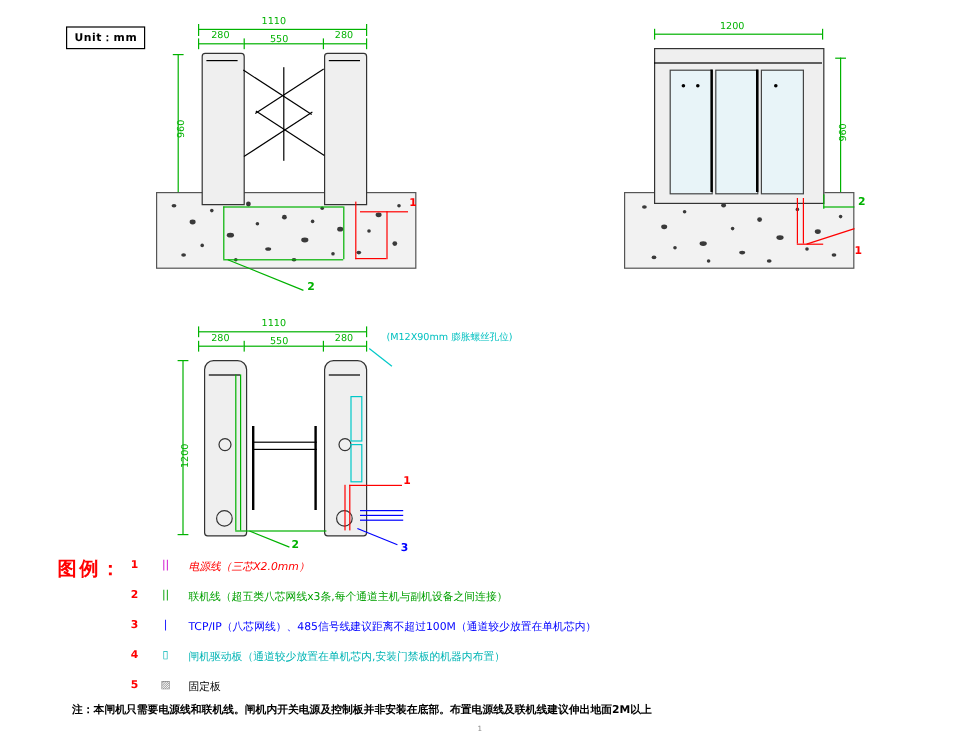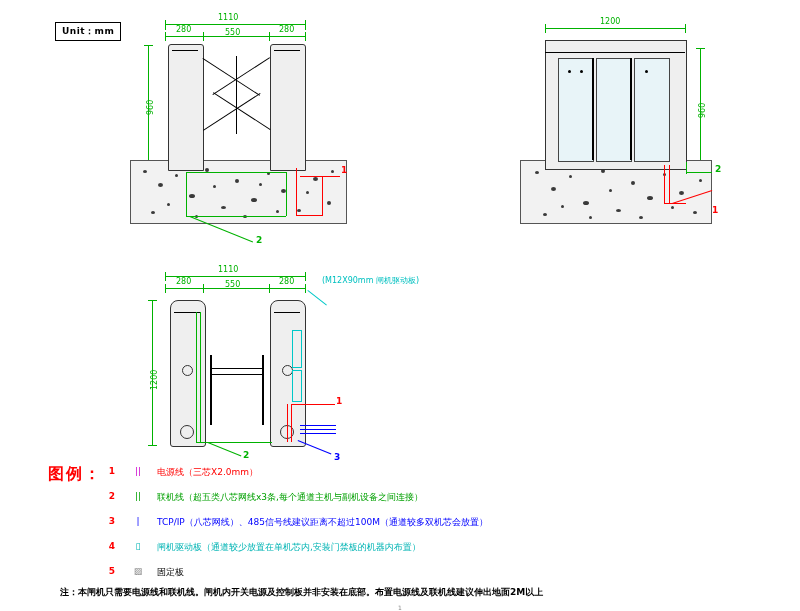--- a/index.html
+++ b/index.html
@@ -48,21 +48,21 @@
 
   
   #legend-title{
     position:absolute;left:48px;top:464px;
     color:#ff0000;font-size:16px;font-weight:bold;letter-spacing:2px;
   }
   .legend-row{position:absolute;left:105px;font-size:9px;height:16px;}
   .legend-num{position:absolute;left:0;width:14px;text-align:center;color:#ff0000;font-weight:bold;font-size:9px;}
   .legend-sym{position:absolute;left:22px;width:22px;text-align:center;font-size:9px;}
   .legend-txt{position:absolute;left:52px;white-space:nowrap;font-size:9px;}
-  .c-red{color:#ff0000;}
+  .c-red{color:#ff0000;font-style:italic;}
   .c-green{color:#00a000;}
   .c-blue{color:#0000ff;}
   .c-cyan{color:#00b4b4;}
   .c-mag{color:#cc00cc;}
   #note{
     position:absolute;left:60px;top:586px;right:10px;
     font-size:9px;line-height:13px;color:#000;font-weight:bold;
   }
   #pagenum{position:absolute;left:398px;top:604px;font-size:6px;color:#888;}
 </style>
@@ -234,21 +234,21 @@
   <div class="kline" style="left:280px;top:425px;width:12px;height:12px;border-radius:50%;background:transparent;border:1px solid #333;"></div>
 
   <div class="kline" style="left:210px;top:355px;width:2px;height:70px;"></div>
   <div class="kline" style="left:262px;top:355px;width:2px;height:70px;"></div>
   <div class="kline" style="left:210px;top:368px;width:54px;height:1px;"></div>
   <div class="kline" style="left:210px;top:374px;width:54px;height:1px;"></div>
 
   <div class="cline" style="left:292px;top:330px;width:8px;height:36px;background:transparent;border:1px solid #00c8c8;"></div>
   <div class="cline" style="left:292px;top:370px;width:8px;height:30px;background:transparent;border:1px solid #00c8c8;"></div>
   <div class="cline" style="left:308px;top:290px;width:24px;height:1px;transform:rotate(38deg);transform-origin:left top;"></div>
-  <div class="lbl-cyan" style="left:322px;top:275px;">(M12X90mm 闸机驱动板)</div>
+  <div class="lbl-cyan" style="left:322px;top:275px;">(M12X90mm 膨胀螺丝孔位)</div>
 
   <div class="gline" style="left:196px;top:312px;width:1px;height:130px;"></div>
   <div class="gline" style="left:200px;top:312px;width:1px;height:130px;"></div>
   <div class="gline" style="left:196px;top:442px;width:76px;height:1px;"></div>
   <div class="gline" style="left:208px;top:442px;width:36px;height:1px;transform:rotate(22deg);transform-origin:left top;"></div>
   <div class="lbl-green" style="left:243px;top:450px;">2</div>
 
   <div class="rline" style="left:287px;top:404px;width:1px;height:38px;"></div>
   <div class="rline" style="left:291px;top:404px;width:1px;height:38px;"></div>
   <div class="rline" style="left:291px;top:404px;width:44px;height:1px;"></div>
@@ -271,21 +271,21 @@
 
 <div class="legend-row" style="top:491px;">
   <span class="legend-num">2</span>
   <span class="legend-sym c-green">||</span>
   <span class="legend-txt c-green">联机线（超五类八芯网线x3条,每个通道主机与副机设备之间连接）</span>
 </div>
 
 <div class="legend-row" style="top:516px;">
   <span class="legend-num">3</span>
   <span class="legend-sym c-blue">|</span>
-  <span class="legend-txt c-blue">TCP/IP（八芯网线）、485信号线建议距离不超过100M（通道较多双机芯会放置）</span>
+  <span class="legend-txt c-blue">TCP/IP（八芯网线）、485信号线建议距离不超过100M（通道较少放置在单机芯内）</span>
 </div>
 
 <div class="legend-row" style="top:541px;">
   <span class="legend-num">4</span>
   <span class="legend-sym c-cyan">▯</span>
   <span class="legend-txt c-cyan">闸机驱动板（通道较少放置在单机芯内,安装门禁板的机器内布置）</span>
 </div>
 
 <div class="legend-row" style="top:566px;">
   <span class="legend-num">5</span>

